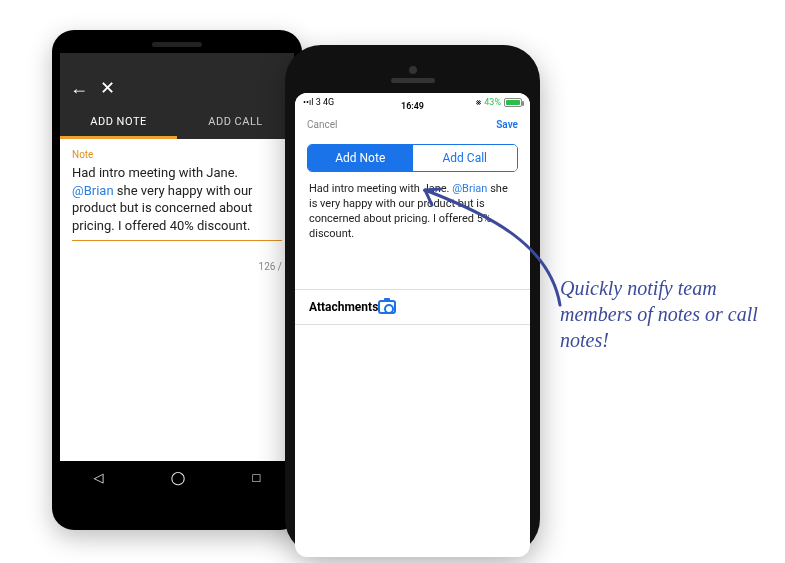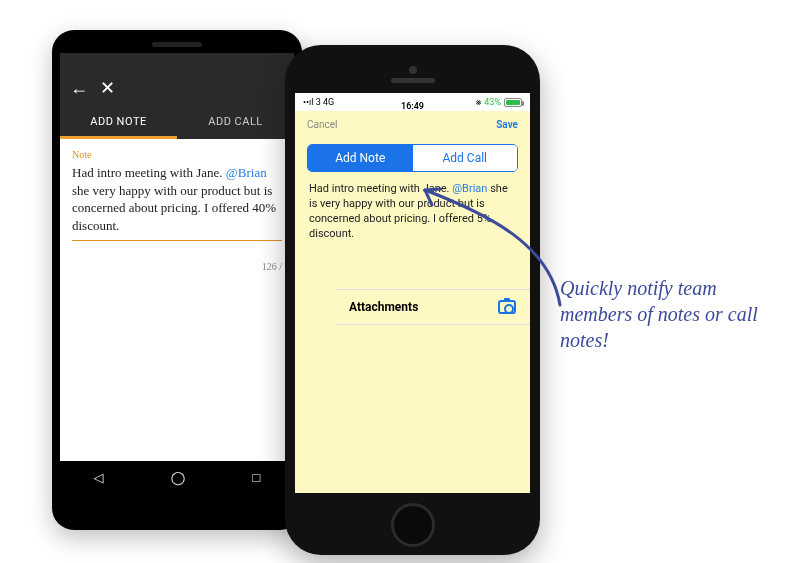--- a/index.html
+++ b/index.html
@@ -68,21 +68,20 @@
     border-bottom: 3px solid transparent;
     cursor: pointer;
   }
   .android-tabs .active {
     color: #fff;
     border-bottom-color: #f0a030;
   }
   .android-body {
     background: #fff;
     padding: 10px 12px;
-    font-family: Liberation Serif, serif;
   }
   .note-label {
     color: #e09020;
     font-size: 10px;
     margin-bottom: 4px;
   }
   .note-text {
     font-size: 13px;
     line-height: 1.35;
     color: #222;
@@ -132,25 +131,25 @@
     gap: 4px;
   }
   .iphone-cam {
     width: 8px; height: 8px; border-radius: 50%; background: #333;
   }
   .iphone-speaker {
     width: 44px; height: 5px; border-radius: 3px; background: #333;
   }
   .iphone-screen {
     width: 100%;
-    height: 400px;
-    background: #fef9c3;
+    height: 464px;
+    background: #ffffff;
     position: relative;
     overflow: hidden;
-    border-radius: 0;
+    border-radius: 12px;
   }
   .ios-status {
     height: 18px;
     display: flex;
     align-items: center;
     justify-content: space-between;
     padding: 0 8px;
     font-size: 9px;
     color: #000;
     background: #fff;
@@ -198,25 +197,23 @@
     color: #222;
   }
   .ios-note .mention { color: #2b7de0; }
 
   .ios-attach {
     margin-top: 48px;
     border-top: 1px solid #ddd;
     border-bottom: 1px solid #ddd;
     padding: 10px 14px;
     display: flex;
-    justify-content: space-between;
     align-items: center;
     font-size: 12px;
     font-weight: 700;
-    margin-left: 40px;
   }
   .cam-icon {
     width: 18px; height: 14px; border: 2px solid #1a73e8; border-radius: 3px; position: relative;
   }
   .cam-icon::before {
     content: ""; position: absolute; top: -4px; left: 4px; width: 6px; height: 3px; background: #1a73e8; border-radius: 1px;
   }
   .cam-icon::after {
     content: ""; position: absolute; top: 2px; left: 4px; width: 6px; height: 6px; border: 2px solid #1a73e8; border-radius: 50%;
   }

